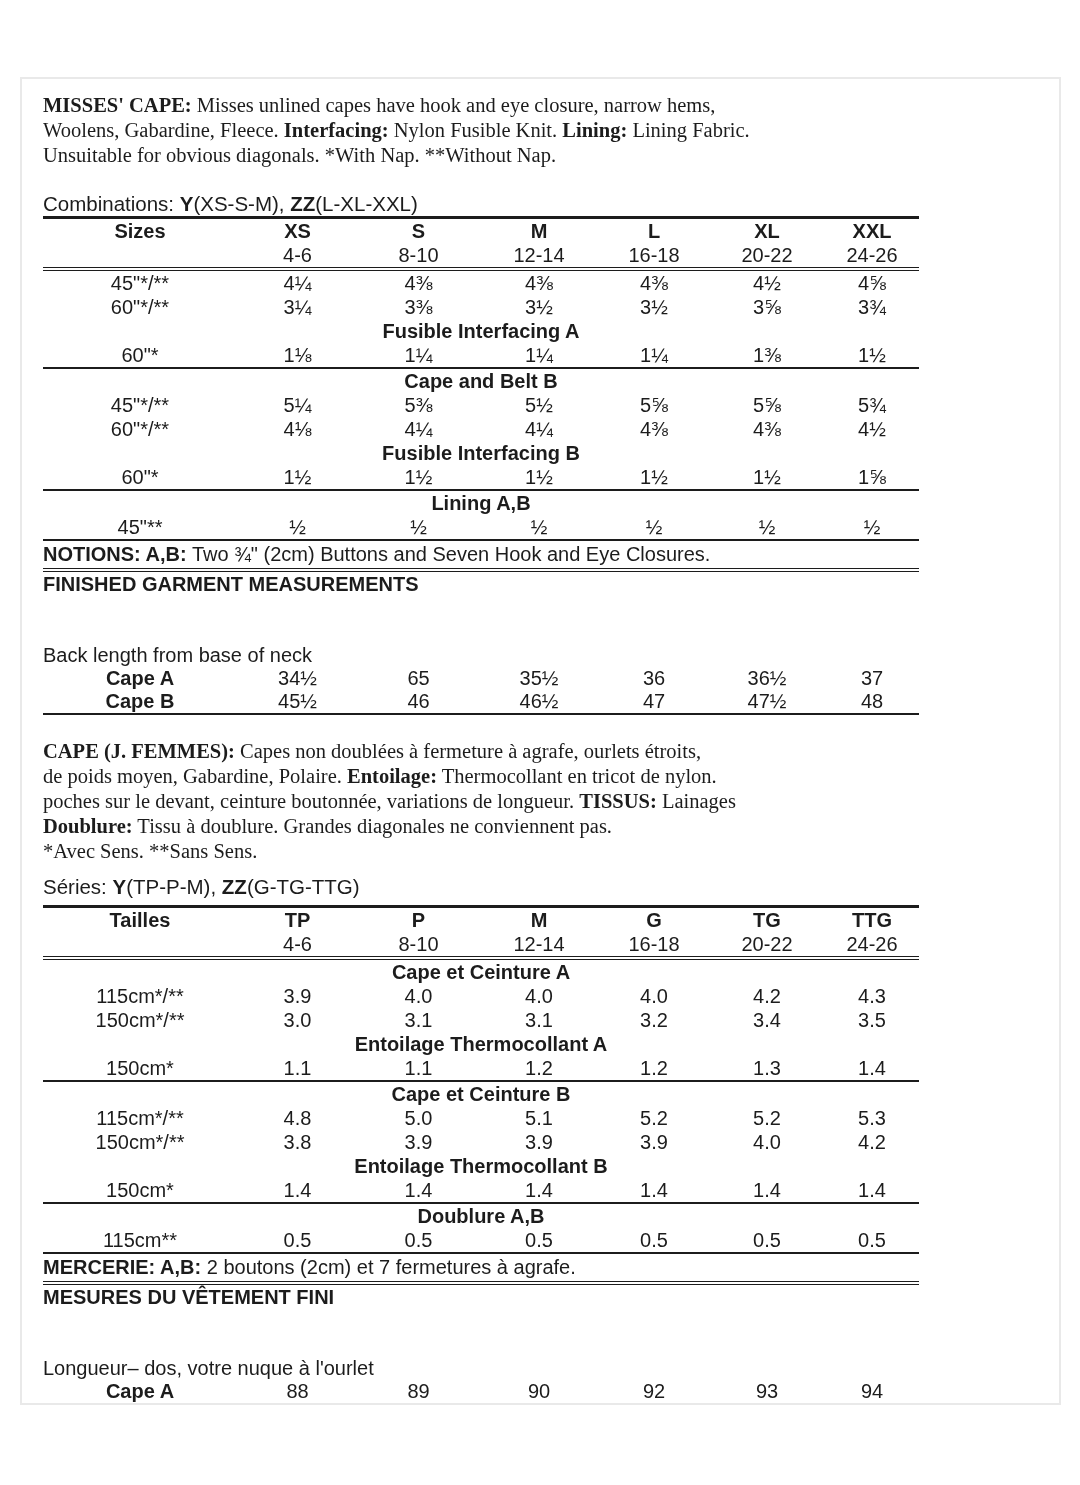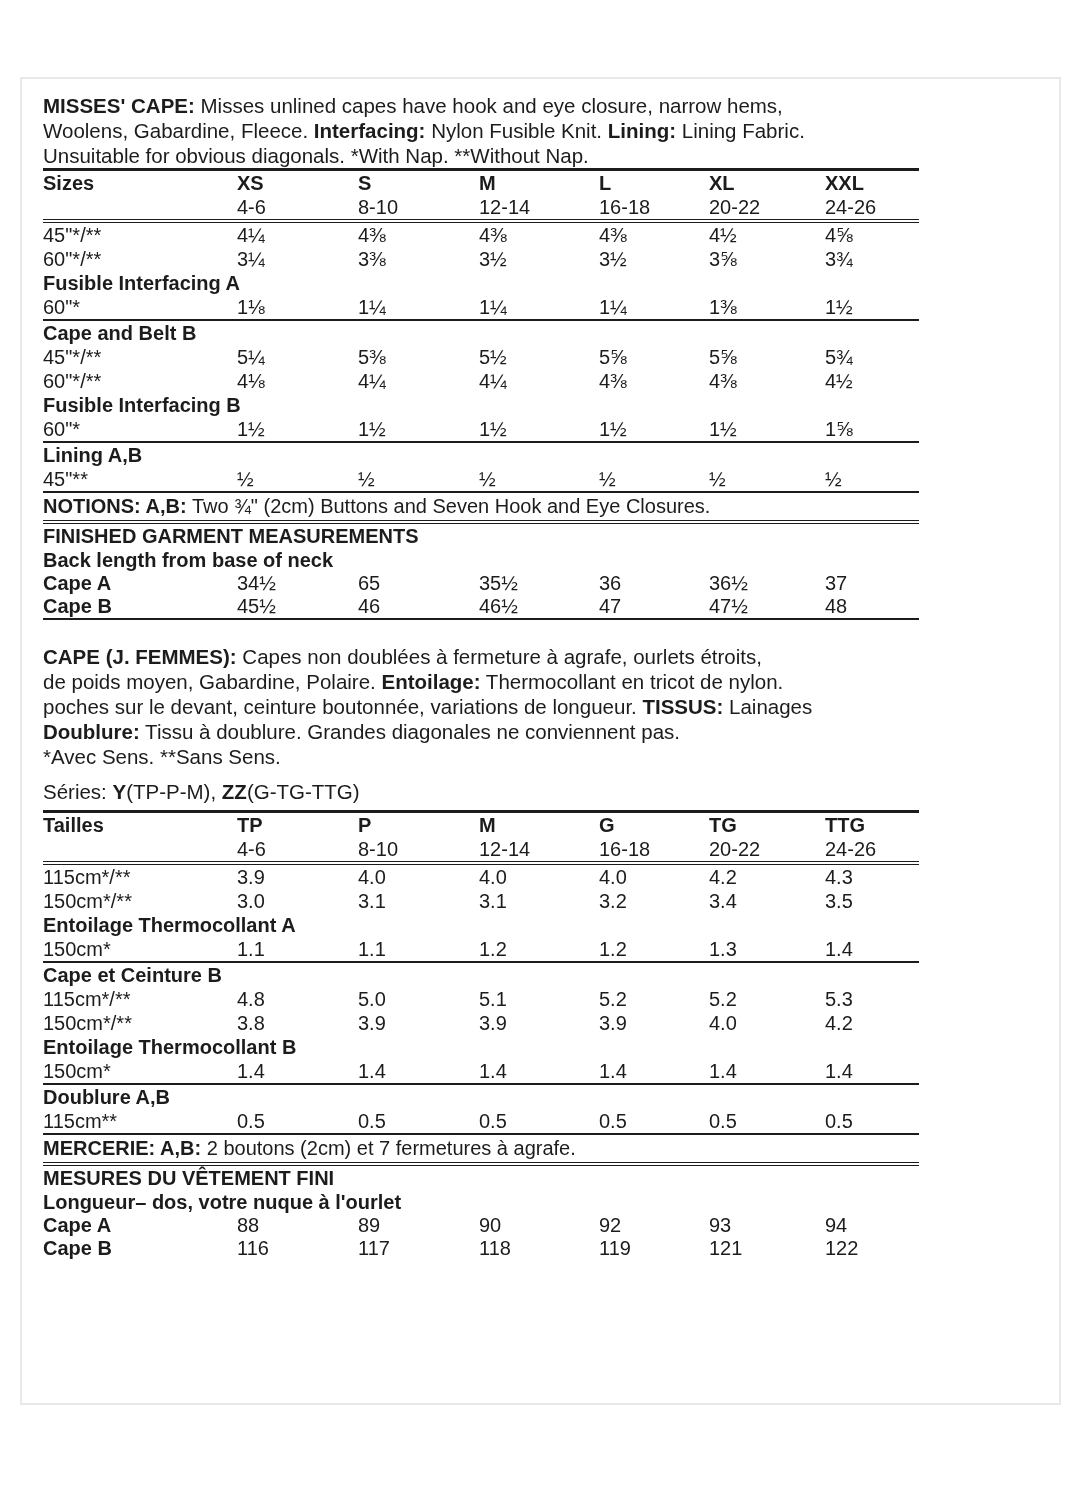--- a/index.html
+++ b/index.html
@@ -6,53 +6,54 @@
   body{
     width:1080px;height:1485px;background:#ffffff;position:relative;
     font-family:"Liberation Sans", sans-serif;color:#1c1c1c;
     -webkit-font-smoothing:antialiased;
   }
   .page{
     position:absolute;left:20px;top:77px;width:1041px;height:1328px;
     box-sizing:border-box;background:#ffffff;border:2px solid #e9e9e9;
     padding:14px 0 0 21px;overflow:hidden;
   }
-  .para{font-size:20.5px;line-height:25px;white-space:nowrap;}
+  .para{font-size:20.5px;line-height:25px;white-space:nowrap;font-family:Liberation Serif, serif;}
   .para .ln{height:25px;}
   b{font-weight:bold;}
   .combo{font-size:20.5px;line-height:25px;margin-top:23px;white-space:nowrap;}
   .combo-fr{margin-top:10px;margin-bottom:6px;}
   .intro-fr{margin-top:24px;}
 
   .tbl{width:876px;font-size:20px;}
   .rule3{height:0;border-top:3px solid #1c1c1c;}
   .rule2{height:0;border-top:2px solid #1c1c1c;}
   .ruleD{height:4px;border-top:1px solid #1c1c1c;border-bottom:1px solid #1c1c1c;box-sizing:border-box;}
   .trow{
     display:grid;
     grid-template-columns:194px 121px 121px 120px 110px 116px 94px;
-    height:24px;line-height:24px;white-space:nowrap;
+    height:24px;line-height:24px;white-space:nowrap;text-align:center;
   }
   .trow.hdr{font-weight:bold;}
   .trow .full{grid-column:1 / -1;font-weight:bold;}
   .note-row{height:27px;line-height:27px;white-space:nowrap;}
   .fin-title{height:24px;line-height:24px;font-weight:bold;white-space:nowrap;}
-  .fin-sub{height:24px;line-height:24px;font-weight:bold;white-space:nowrap;}
+  .fin-sub{height:24px;line-height:24px;font-weight:normal;white-space:nowrap;margin-top:47px;}
   .trow.fin{height:23px;line-height:23px;}
   .trow.fin .lbl{font-weight:bold;}
 </style>
 </head>
 <body>
 
 <div class="page">
   <div class="para" id="intro-en">
       <div class="ln"><b>MISSES' CAPE:</b><span> Misses unlined capes have hook and eye closure, narrow hems,</span></div>
       <div class="ln"><span>Woolens, Gabardine, Fleece. </span><b>Interfacing:</b><span> Nylon Fusible Knit. </span><b>Lining:</b><span> Lining Fabric.</span></div>
       <div class="ln"><span>Unsuitable for obvious diagonals. *With Nap. **Without Nap.</span></div>
     </div>
+  <div class="combo" id="combo-en"><span>Combinations: </span><b>Y</b><span>(XS-S-M), </span><b>ZZ</b><span>(L-XL-XXL)</span></div>
   <div class="tbl" id="table-en">
       <div class="rule3"></div>
       <div class="trow hdr">
         <div>Sizes</div>
         <div>XS</div>
         <div>S</div>
         <div>M</div>
         <div>L</div>
         <div>XL</div>
         <div>XXL</div>
@@ -198,20 +199,23 @@
         <div></div>
         <div>4-6</div>
         <div>8-10</div>
         <div>12-14</div>
         <div>16-18</div>
         <div>20-22</div>
         <div>24-26</div>
       </div>
       <div class="ruleD"></div>
       <div class="grp">
+        <div class="trow">
+          <div class="full">Cape et Ceinture A</div>
+        </div>
         <div class="trow ">
           <div class="lbl ">115cm*/**</div>
           <div class="val">3.9</div>
           <div class="val">4.0</div>
           <div class="val">4.0</div>
           <div class="val">4.0</div>
           <div class="val">4.2</div>
           <div class="val">4.3</div>
         </div>
         <div class="trow ">

